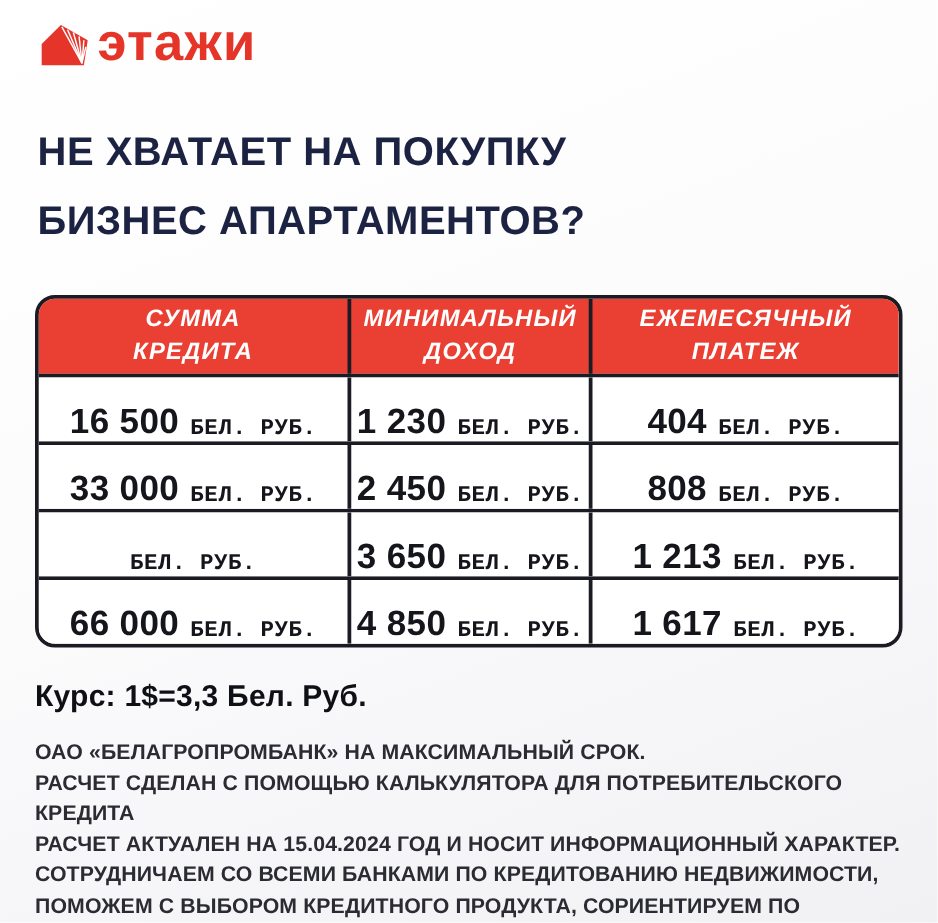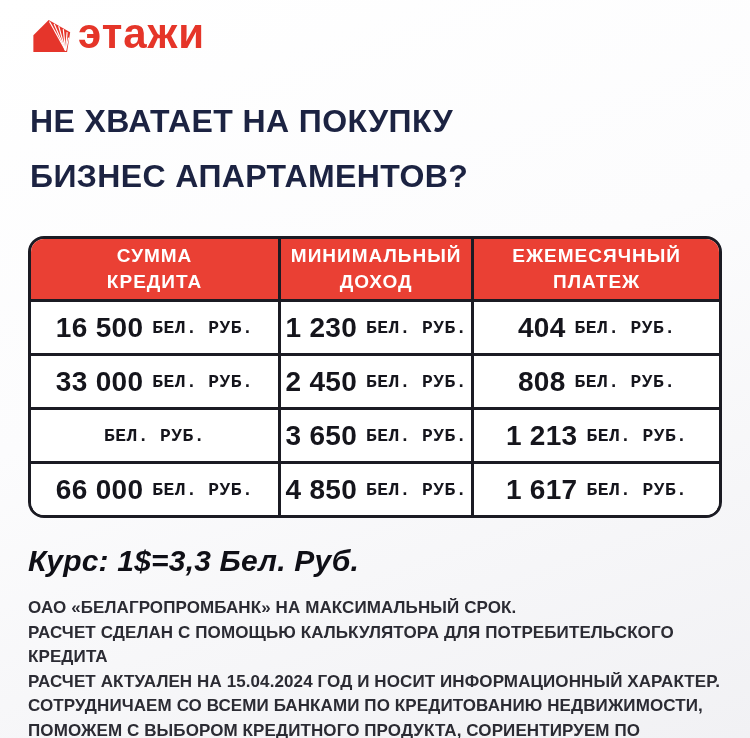--- a/index.html
+++ b/index.html
@@ -29,28 +29,28 @@
   
   .credit-table{
     margin-top:32px;
     border:3px solid #1b1b23;border-radius:16px;
     overflow:hidden;background:#ffffff;
   }
   .t-row{display:grid;grid-template-columns:35.9% 28.1% 36%;}
   .t-row + .t-row{border-top:3px solid #1b1b23;}
   .t-cell{display:flex;flex-direction:column;align-items:center;justify-content:center;text-align:center;}
   .t-cell + .t-cell{border-left:3px solid #1b1b23;}
-  .thead{background:#ea4034;}
+  .thead{background:#ea4034;font-style:italic;}
   .thead .t-cell{height:60px;color:#ffffff;font-weight:700;font-size:19px;line-height:26px;letter-spacing:1px;}
-  .tbody-row .t-cell{height:51px;background:#ffffff;flex-direction:row;align-items:center;gap:9px;}
+  .tbody-row .t-cell{height:51px;background:#ffffff;flex-direction:row;align-items:flex-end;gap:9px;}
   .num{font-size:28px;font-weight:700;color:#15151c;letter-spacing:.3px;}
   .unit{font-size:18px;font-weight:700;color:#15151c;letter-spacing:.4px;font-family:Liberation Mono, monospace;}
 
   
-  .rate{margin:26px 0 0 0;font-size:30px;font-weight:700;color:#0f0f16;letter-spacing:.2px;font-style:italic;}
+  .rate{margin:26px 0 0 0;font-size:24px;font-weight:700;color:#0f0f16;letter-spacing:.2px;}
 
   
   .disclaimer{margin-top:18px;color:#2b2b33;}
   .disclaimer div{font-size:17px;line-height:24.5px;font-weight:600;letter-spacing:.1px;}
 </style>
 </head>
 <body>
 
 <div class="page">
 

